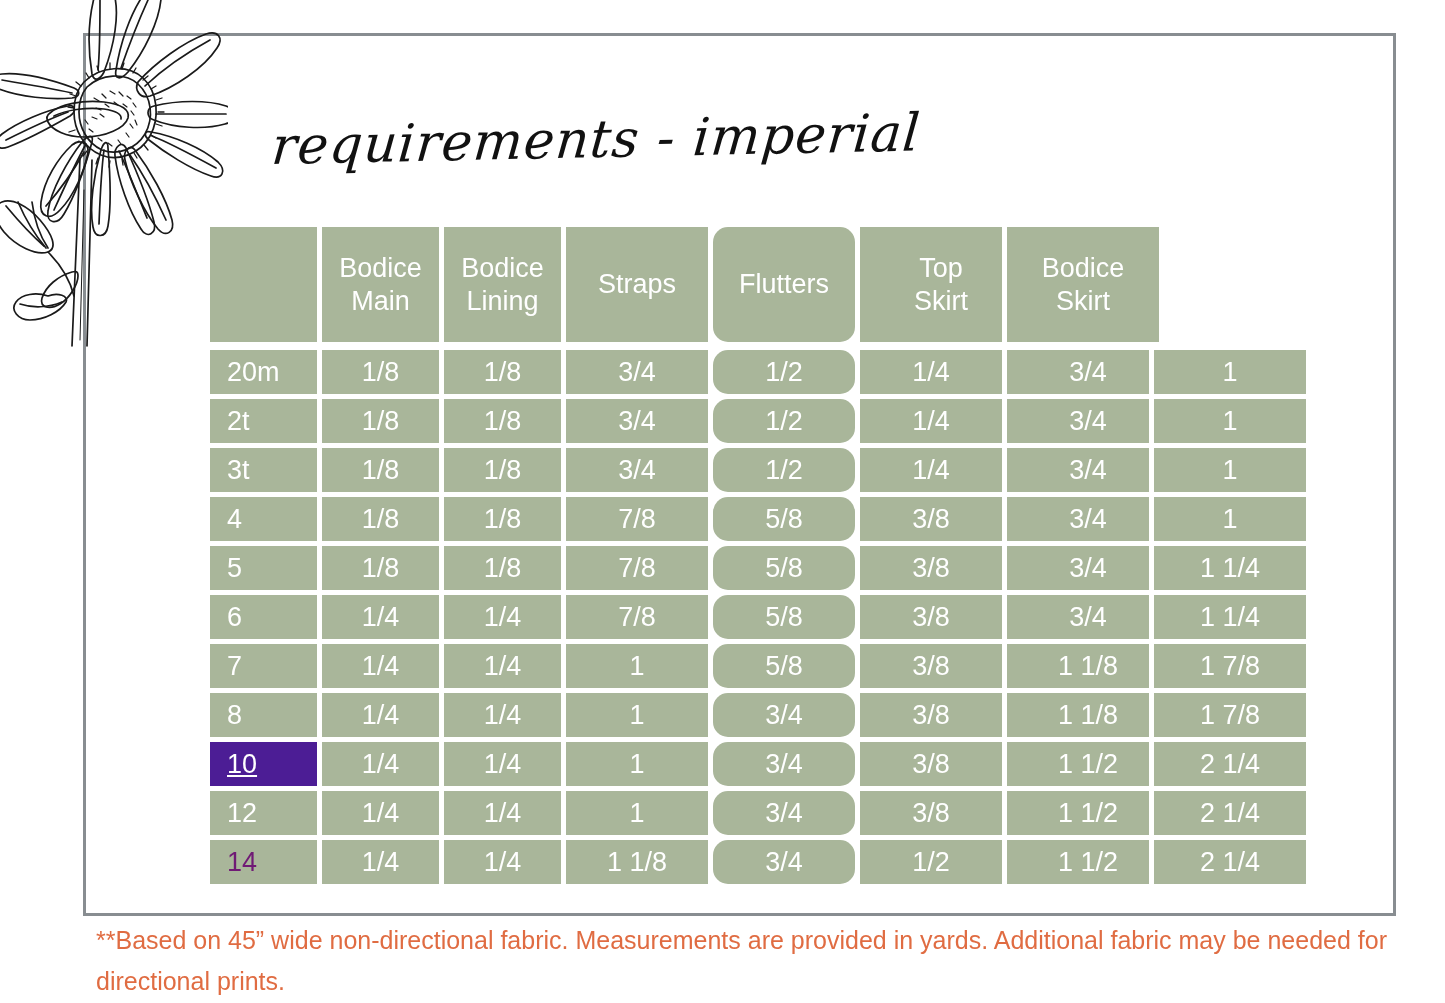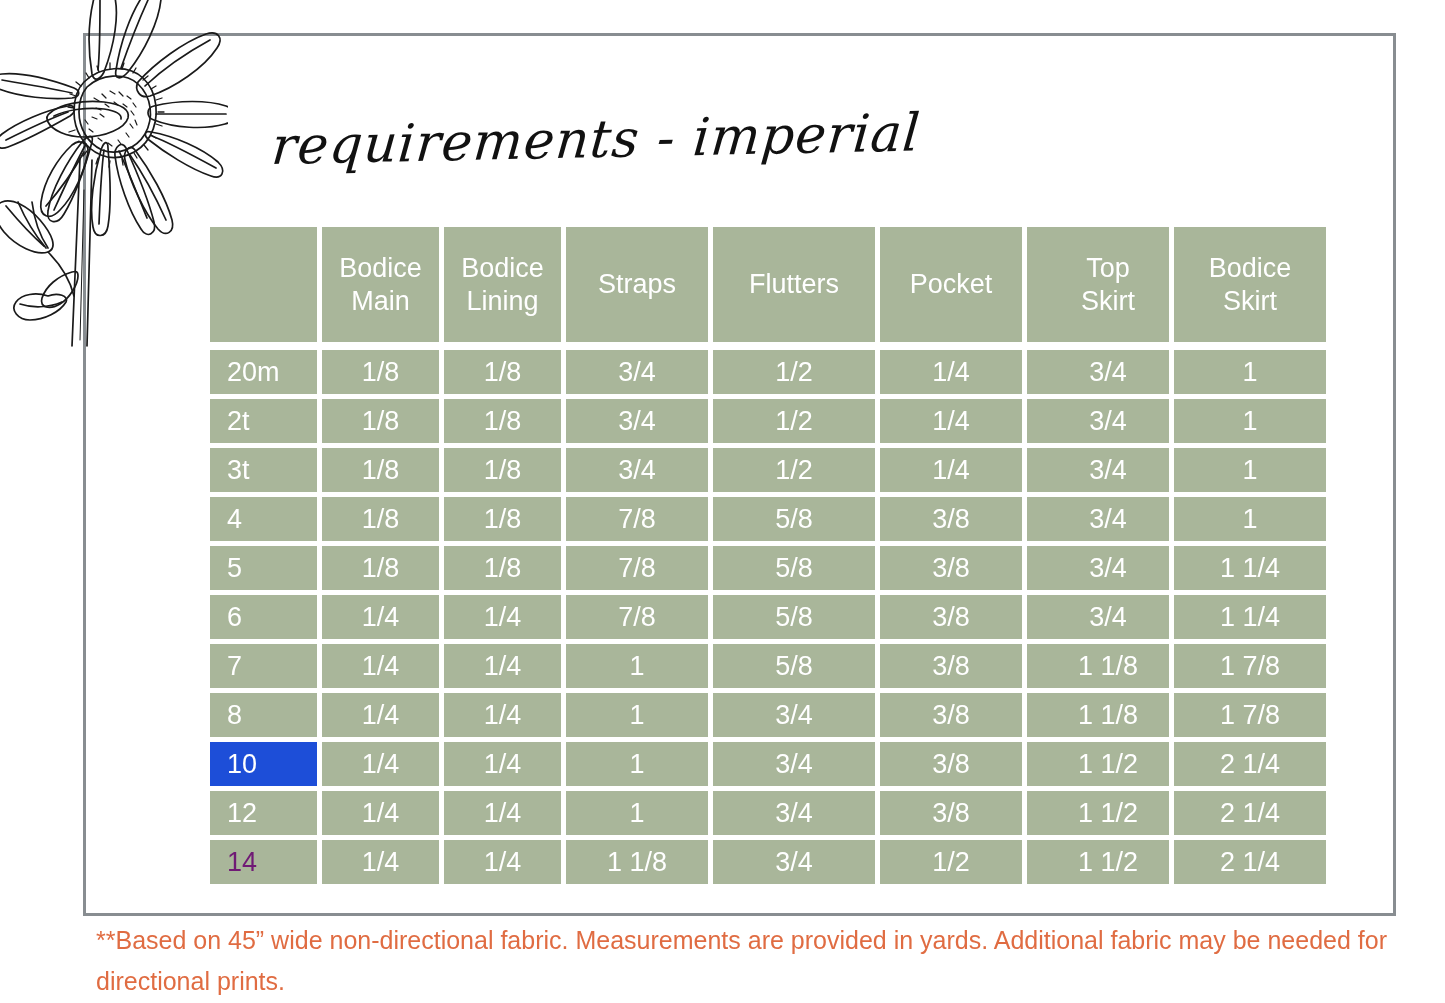--- a/index.html
+++ b/index.html
@@ -94,21 +94,21 @@
     height:115px;
     font-size:27px;
     line-height:33px;
     text-align:center;
     white-space:pre-line;
   }
   .cell.c0 { width:107px; justify-content:flex-start; padding-left:17px; }
   .cell.c1 { width:117px; }
   .cell.c2 { width:117px; }
   .cell.c3 { width:142px; }
-  .cell.c4 { width:162px; }
+  .cell.c4 { width:142px;border-radius:15px; }
   .cell.c5 { width:142px; }
   .cell.c6 { width:142px;padding-left:20px; }
   .cell.c7 { width:152px; }
   .header-row .cell.c0 { background:#a9b69a; }
 
   
   #footnote {
     position:absolute;
     left:96px; top:920px;
     width:1300px;
@@ -236,21 +236,20 @@
 
   <div id="table">
       <div class="trow header-row">
         <div class="cell c0" style="background: rgb(169, 182, 154); color: rgb(255, 255, 255);"></div>
         <div class="cell c1" style="background: rgb(169, 182, 154); color: rgb(255, 255, 255);">Bodice
 Main</div>
         <div class="cell c2" style="background: rgb(169, 182, 154); color: rgb(255, 255, 255);">Bodice
 Lining</div>
         <div class="cell c3" style="background: rgb(169, 182, 154); color: rgb(255, 255, 255);">Straps</div>
         <div class="cell c4" style="background: rgb(169, 182, 154); color: rgb(255, 255, 255);">Flutters</div>
-        <div class="cell c5" style="background: rgb(169, 182, 154); color: rgb(255, 255, 255);">Pocket</div>
         <div class="cell c6" style="background: rgb(169, 182, 154); color: rgb(255, 255, 255);">Top
 Skirt</div>
         <div class="cell c7" style="background: rgb(169, 182, 154); color: rgb(255, 255, 255);">Bodice
 Skirt</div>
       </div>
       <div class="trow">
         <div class="cell c0" style="background: rgb(169, 182, 154); color: rgb(255, 255, 255);">20m</div>
         <div class="cell c1" style="background: rgb(169, 182, 154); color: rgb(255, 255, 255);">1/8</div>
         <div class="cell c2" style="background: rgb(169, 182, 154); color: rgb(255, 255, 255);">1/8</div>
         <div class="cell c3" style="background: rgb(169, 182, 154); color: rgb(255, 255, 255);">3/4</div>
@@ -323,21 +322,21 @@
         <div class="cell c0" style="background: rgb(169, 182, 154); color: rgb(255, 255, 255);">8</div>
         <div class="cell c1" style="background: rgb(169, 182, 154); color: rgb(255, 255, 255);">1/4</div>
         <div class="cell c2" style="background: rgb(169, 182, 154); color: rgb(255, 255, 255);">1/4</div>
         <div class="cell c3" style="background: rgb(169, 182, 154); color: rgb(255, 255, 255);">1</div>
         <div class="cell c4" style="background: rgb(169, 182, 154); color: rgb(255, 255, 255);">3/4</div>
         <div class="cell c5" style="background: rgb(169, 182, 154); color: rgb(255, 255, 255);">3/8</div>
         <div class="cell c6" style="background: rgb(169, 182, 154); color: rgb(255, 255, 255);">1 1/8</div>
         <div class="cell c7" style="background: rgb(169, 182, 154); color: rgb(255, 255, 255);">1 7/8</div>
       </div>
       <div class="trow">
-        <div class="cell c0" style="background: #1d4ed8; color: rgb(255, 255, 255);">10</div>
+        <div class="cell c0" style="background: #4c1d95; color: rgb(255, 255, 255); text-decoration: underline;">10</div>
         <div class="cell c1" style="background: rgb(169, 182, 154); color: rgb(255, 255, 255);">1/4</div>
         <div class="cell c2" style="background: rgb(169, 182, 154); color: rgb(255, 255, 255);">1/4</div>
         <div class="cell c3" style="background: rgb(169, 182, 154); color: rgb(255, 255, 255);">1</div>
         <div class="cell c4" style="background: rgb(169, 182, 154); color: rgb(255, 255, 255);">3/4</div>
         <div class="cell c5" style="background: rgb(169, 182, 154); color: rgb(255, 255, 255);">3/8</div>
         <div class="cell c6" style="background: rgb(169, 182, 154); color: rgb(255, 255, 255);">1 1/2</div>
         <div class="cell c7" style="background: rgb(169, 182, 154); color: rgb(255, 255, 255);">2 1/4</div>
       </div>
       <div class="trow">
         <div class="cell c0" style="background: rgb(169, 182, 154); color: rgb(255, 255, 255);">12</div>

